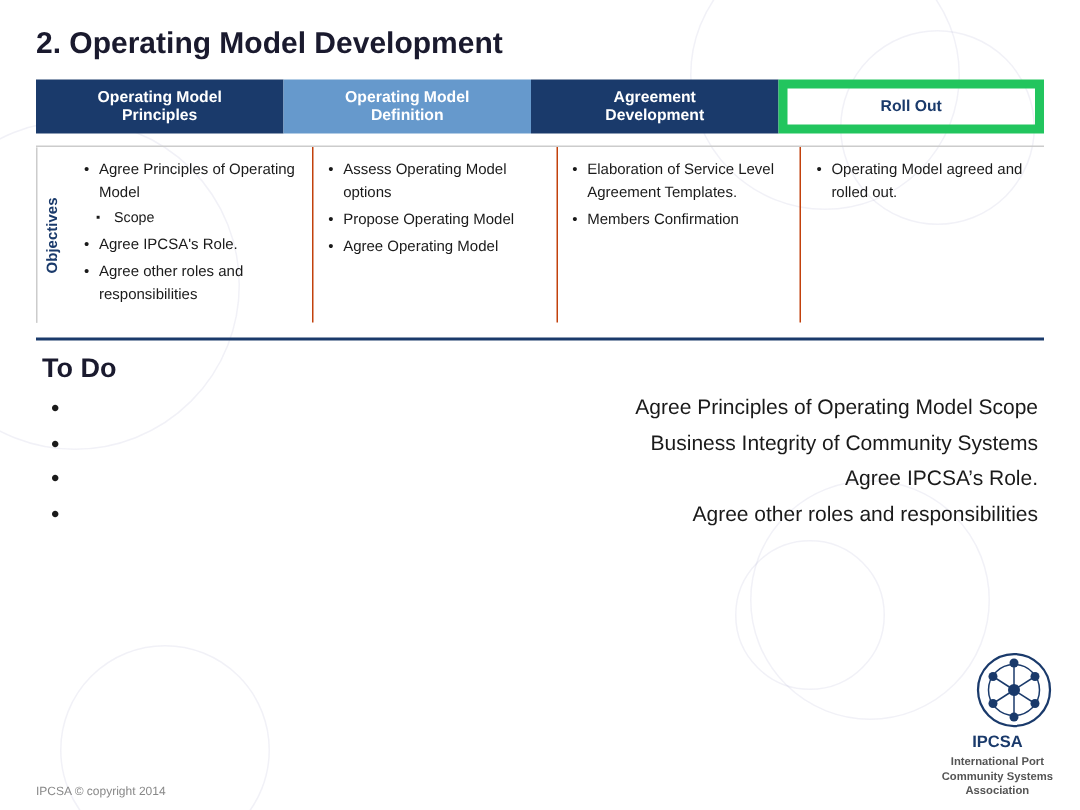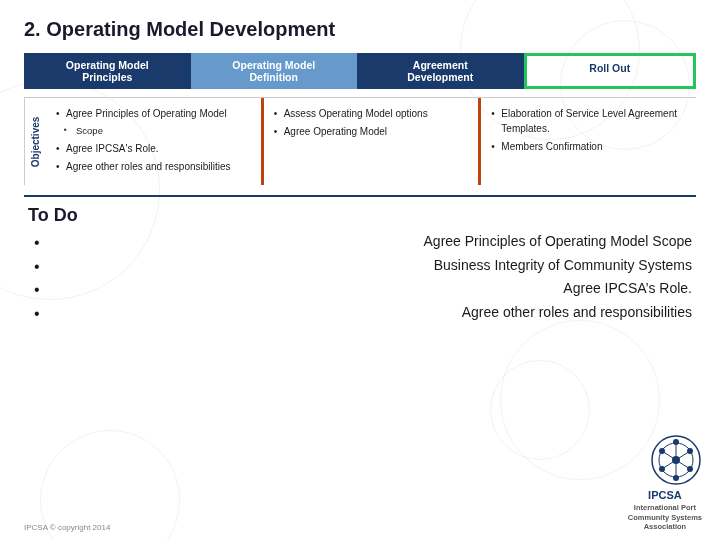--- a/index.html
+++ b/index.html
@@ -46,21 +46,21 @@
     .phase-cell.active {
       background-color: #1a3a6b;
     }
 
     .phase-cell.light {
       background-color: #6699cc;
     }
 
     .phase-cell.outline {
       background-color: transparent;
-      border: 3px solid #22c55e;
+      border: 6px solid #22c55e;
       color: #1a3a6b;
     }
 
     
     .content-row {
       display: flex;
       width: 100%;
       border-top: 1px solid #cccccc;
     }
 
@@ -82,21 +82,21 @@
       display: flex;
       flex: 1;
     }
 
     .content-col {
       flex: 1;
       padding: 8px 10px;
       font-size: 10px;
       color: #1a1a1a;
       line-height: 1.5;
-      border-right: 3px solid #c2410c;
+      border-right: 1px solid #c2410c;
       vertical-align: top;
     }
 
     .content-col:last-child {
       border-right: none;
     }
 
     .content-col ul {
       list-style: none;
       padding: 0;
@@ -258,31 +258,37 @@
           <li>Agree Principles of Operating Model</li>
           <li class="sub">Scope</li>
           <li>Agree IPCSA's Role.</li>
           <li>Agree other roles and responsibilities</li>
         </ul>
       </div>
 
       <div class="content-col">
         <ul>
           <li>Assess Operating Model options</li>
+          <li>Propose Operating Model</li>
           <li>Agree Operating Model</li>
         </ul>
       </div>
 
       <div class="content-col">
         <ul>
           <li>Elaboration of Service Level Agreement Templates.</li>
           <li>Members Confirmation</li>
         </ul>
       </div>
 
+      <div class="content-col">
+        <ul>
+          <li>Operating Model agreed and rolled out.</li>
+        </ul>
+      </div>
 
     </div>
   </div>
 
   <hr class="divider">
 
   <div class="todo-section">
     <div class="todo-title">To Do</div>
     <ul class="todo-list">
       <li>Agree Principles of Operating Model Scope</li>

